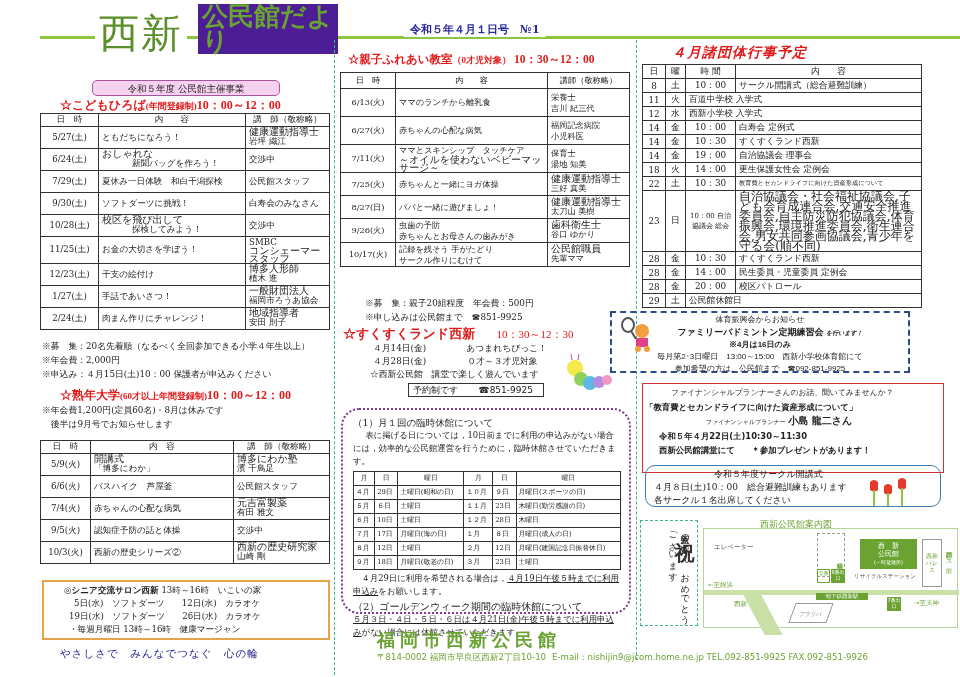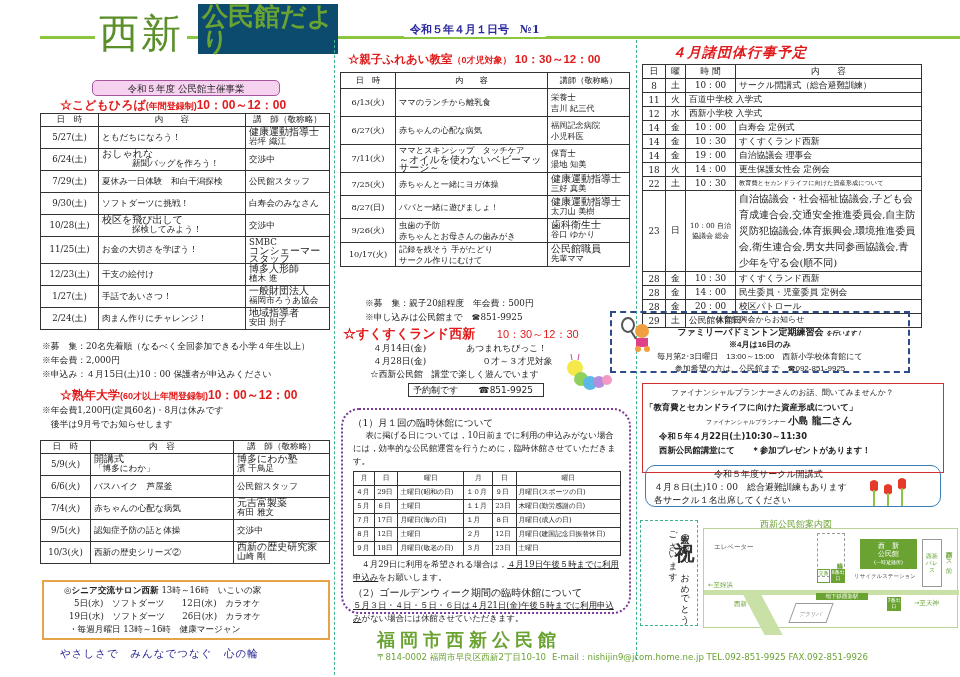--- a/index.html
+++ b/index.html
@@ -1,24 +1,24 @@
 <!DOCTYPE html>
 <html><head>
 <meta charset="utf-8">
 <style>
 *{box-sizing:border-box;margin:0;padding:0}
 body{width:960px;height:677px;background:#fff;font-family:"DejaVu Serif",serif;color:#222;position:relative;overflow:hidden;font-size:9px}
 .abs{position:absolute}
 .hdr-line{position:absolute;left:40px;top:36px;width:920px;height:3px;background:#8cc63f}
 .logo-a{position:absolute;left:95px;top:6px;font-size:40px;color:#5a8f2a;font-family:"DejaVu Serif",serif;letter-spacing:2px;background:#fff;padding:0 4px}
-.logo-b{position:absolute;left:198px;top:4px;font-size:26px;line-height:25px;color:#6aa332;font-family:"DejaVu Sans",sans-serif;font-weight:bold;background:#0c4a6e;padding:0 4px;width:140px}
+.logo-b{position:absolute;left:198px;top:4px;font-size:26px;line-height:25px;color:#6aa332;font-family:"DejaVu Sans",sans-serif;font-weight:bold;background:#4c1d95;padding:0 4px;width:140px}
 .issue{position:absolute;left:404px;top:22px;font-size:11px;color:#2a2aa0;font-weight:bold;background:#fff;padding:0 6px}
 .vdash{position:absolute;border-left:1px dashed #3fb28f}
 .pill{position:absolute;left:92px;top:80px;width:188px;height:16px;background:#f6d2f0;border:1px solid #a7559c;border-radius:5px;font-size:9.5px;text-align:center;line-height:15px}
-.red-h{color:#e11b1b;font-family:Liberation Sans, sans-serif;font-weight:bold;white-space:nowrap}
+.red-h{color:#e11b1b;font-family:Liberation Serif, serif;font-weight:bold;white-space:nowrap}
 .red-h small{font-size:9px}
 table.t{position:absolute;border-collapse:collapse;font-size:8.6px}
 table.t td,table.t th{border:1px solid #333;padding:0 3px;font-weight:normal;vertical-align:middle}
 table.t th{text-align:center;height:13px}
 .c{text-align:center}
 .sm{font-size:10px;display:block;line-height:8px}
 .note{position:absolute;font-size:8.8px;line-height:14px;white-space:nowrap}
 .orange-box{position:absolute;left:42px;top:580px;width:288px;height:60px;border:2px solid #e5a44a;font-size:8.6px;line-height:13px;padding:2px 0 0 20px}
 .motto{position:absolute;left:60px;top:647px;font-size:10.5px;color:#1a1a8a;font-family:"DejaVu Sans",sans-serif;letter-spacing:1px}
 .purple-box{position:absolute;left:341px;top:408px;width:290px;height:206px;border:2px dotted #7a3b96;border-radius:18px;padding:6px 10px;font-size:8.4px;line-height:13px}
@@ -232,21 +232,21 @@
 <div class="note" style="left:365px;top:296px">
   <div>※募　集：親子20組程度　年会費：500円</div>
   <div>※申し込みは公民館まで　☎851-9925</div>
 </div>
 <div class="abs red-h" style="left:343px;top:325px;font-size:13px">
   <span>☆すくすくランド西新</span>
   <span style="font-size:11px;margin-left:18px;font-weight:normal">10：30～12：30</span>
 </div>
 <div class="note" style="left:373px;top:342px;line-height:13px">
   <div><span>４月14日(金)</span><span style="margin-left:40px;font-family:'DejaVu Sans',sans-serif">あつまれちびっこ！</span></div>
-  <div><span>４月28日(金)</span><span style="margin-left:56px;font-family:Liberation Serif, serif">０才～３才児対象</span></div>
+  <div><span>４月28日(金)</span><span style="margin-left:41px;font-family:Liberation Serif, serif">０才～３才児対象</span></div>
   <div style="margin-left:-3px">☆西新公民館　講堂で楽しく遊んでいます</div>
 </div>
 <div class="abs" style="left:408px;top:383px;width:136px;height:14px;border:1px solid #333;font-size:9px;font-family:'DejaVu Sans',sans-serif;line-height:12px;padding-left:4px">
   <span>予約制です</span><span style="margin-left:20px">☎851-9925</span>
 </div>
 <svg class="abs" style="left:565px;top:352px" width="48" height="40">
   <circle cx="10" cy="16" r="8" fill="#f5e84a"></circle>
     <circle cx="16" cy="27" r="7" fill="#8fd15c"></circle>
     <circle cx="25" cy="31" r="7" fill="#5cb8e6"></circle>
     <circle cx="34" cy="30" r="6" fill="#b78be0"></circle>
@@ -278,20 +278,28 @@
         </tr>
     <tr>
           <td>５月</td>
           <td>６日</td>
           <td>土曜日</td>
           <td>１１月</td>
           <td>23日</td>
           <td>木曜日(勤労感謝の日)</td>
         </tr>
     <tr>
+          <td>６月</td>
+          <td>10日</td>
+          <td>土曜日</td>
+          <td>１２月</td>
+          <td>28日</td>
+          <td>木曜日</td>
+        </tr>
+    <tr>
           <td>７月</td>
           <td>17日</td>
           <td>月曜日(海の日)</td>
           <td>１月</td>
           <td>８日</td>
           <td>月曜日(成人の日)</td>
         </tr>
     <tr>
           <td>８月</td>
           <td>12日</td>
@@ -367,21 +375,21 @@
   <tr style="height:14px">
         <td class="c">22</td>
         <td class="c">土</td>
         <td class="c">10：30</td>
         <td style="font-size:6.2px">教育費とセカンドライフに向けた資産形成について</td>
       </tr>
   <tr style="height:54px">
         <td class="c">23</td>
         <td class="c">日</td>
         <td class="c" style="font-size:7px">10：00 自治協議会 総会</td>
-        <td style="font-size:10px;line-height:16px">自治協議会・社会福祉協議会,子ども会育成連合会,交通安全推進委員会,自主防災防犯協議会,体育振興会,環境推進委員会,衛生連合会,男女共同参画協議会,青少年を守る会(順不同)</td>
+        <td style="font-size:12px;line-height:10px">自治協議会・社会福祉協議会,子ども会育成連合会,交通安全推進委員会,自主防災防犯協議会,体育振興会,環境推進委員会,衛生連合会,男女共同参画協議会,青少年を守る会(順不同)</td>
       </tr>
   <tr style="height:14px">
         <td class="c">28</td>
         <td class="c">金</td>
         <td class="c">10：30</td>
         <td>すくすくランド西新</td>
       </tr>
   <tr style="height:14px">
         <td class="c">28</td>
         <td class="c">金</td>

